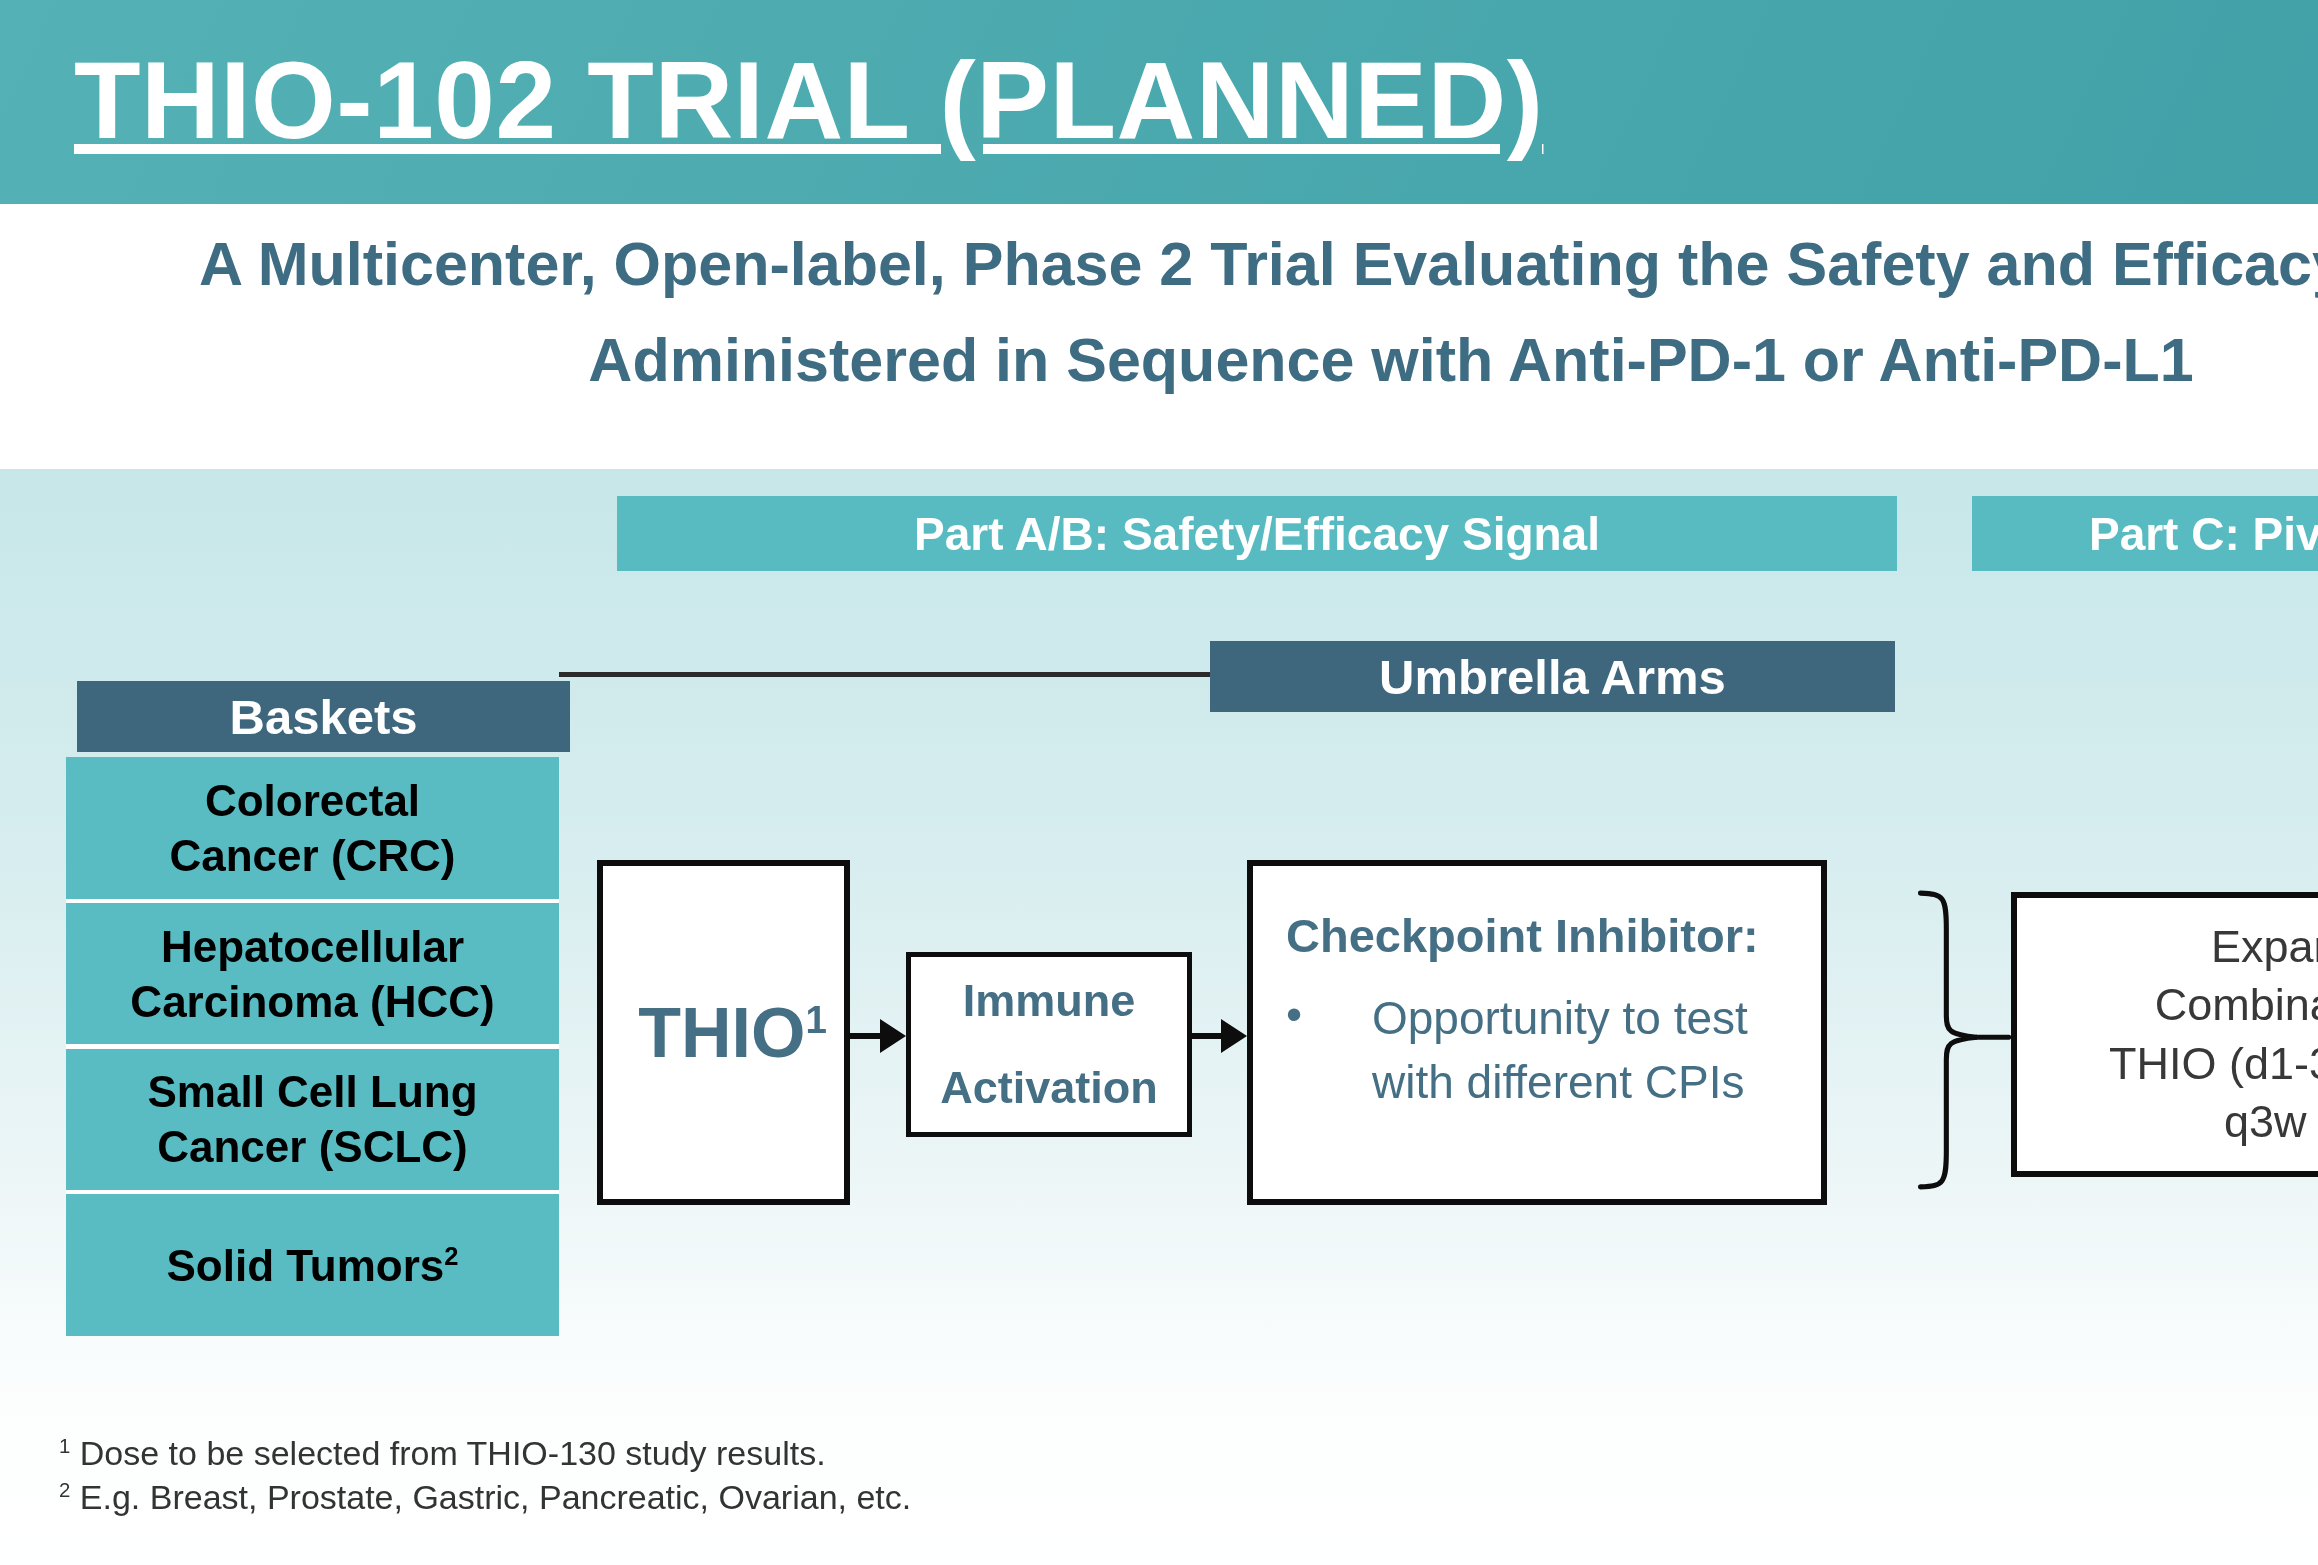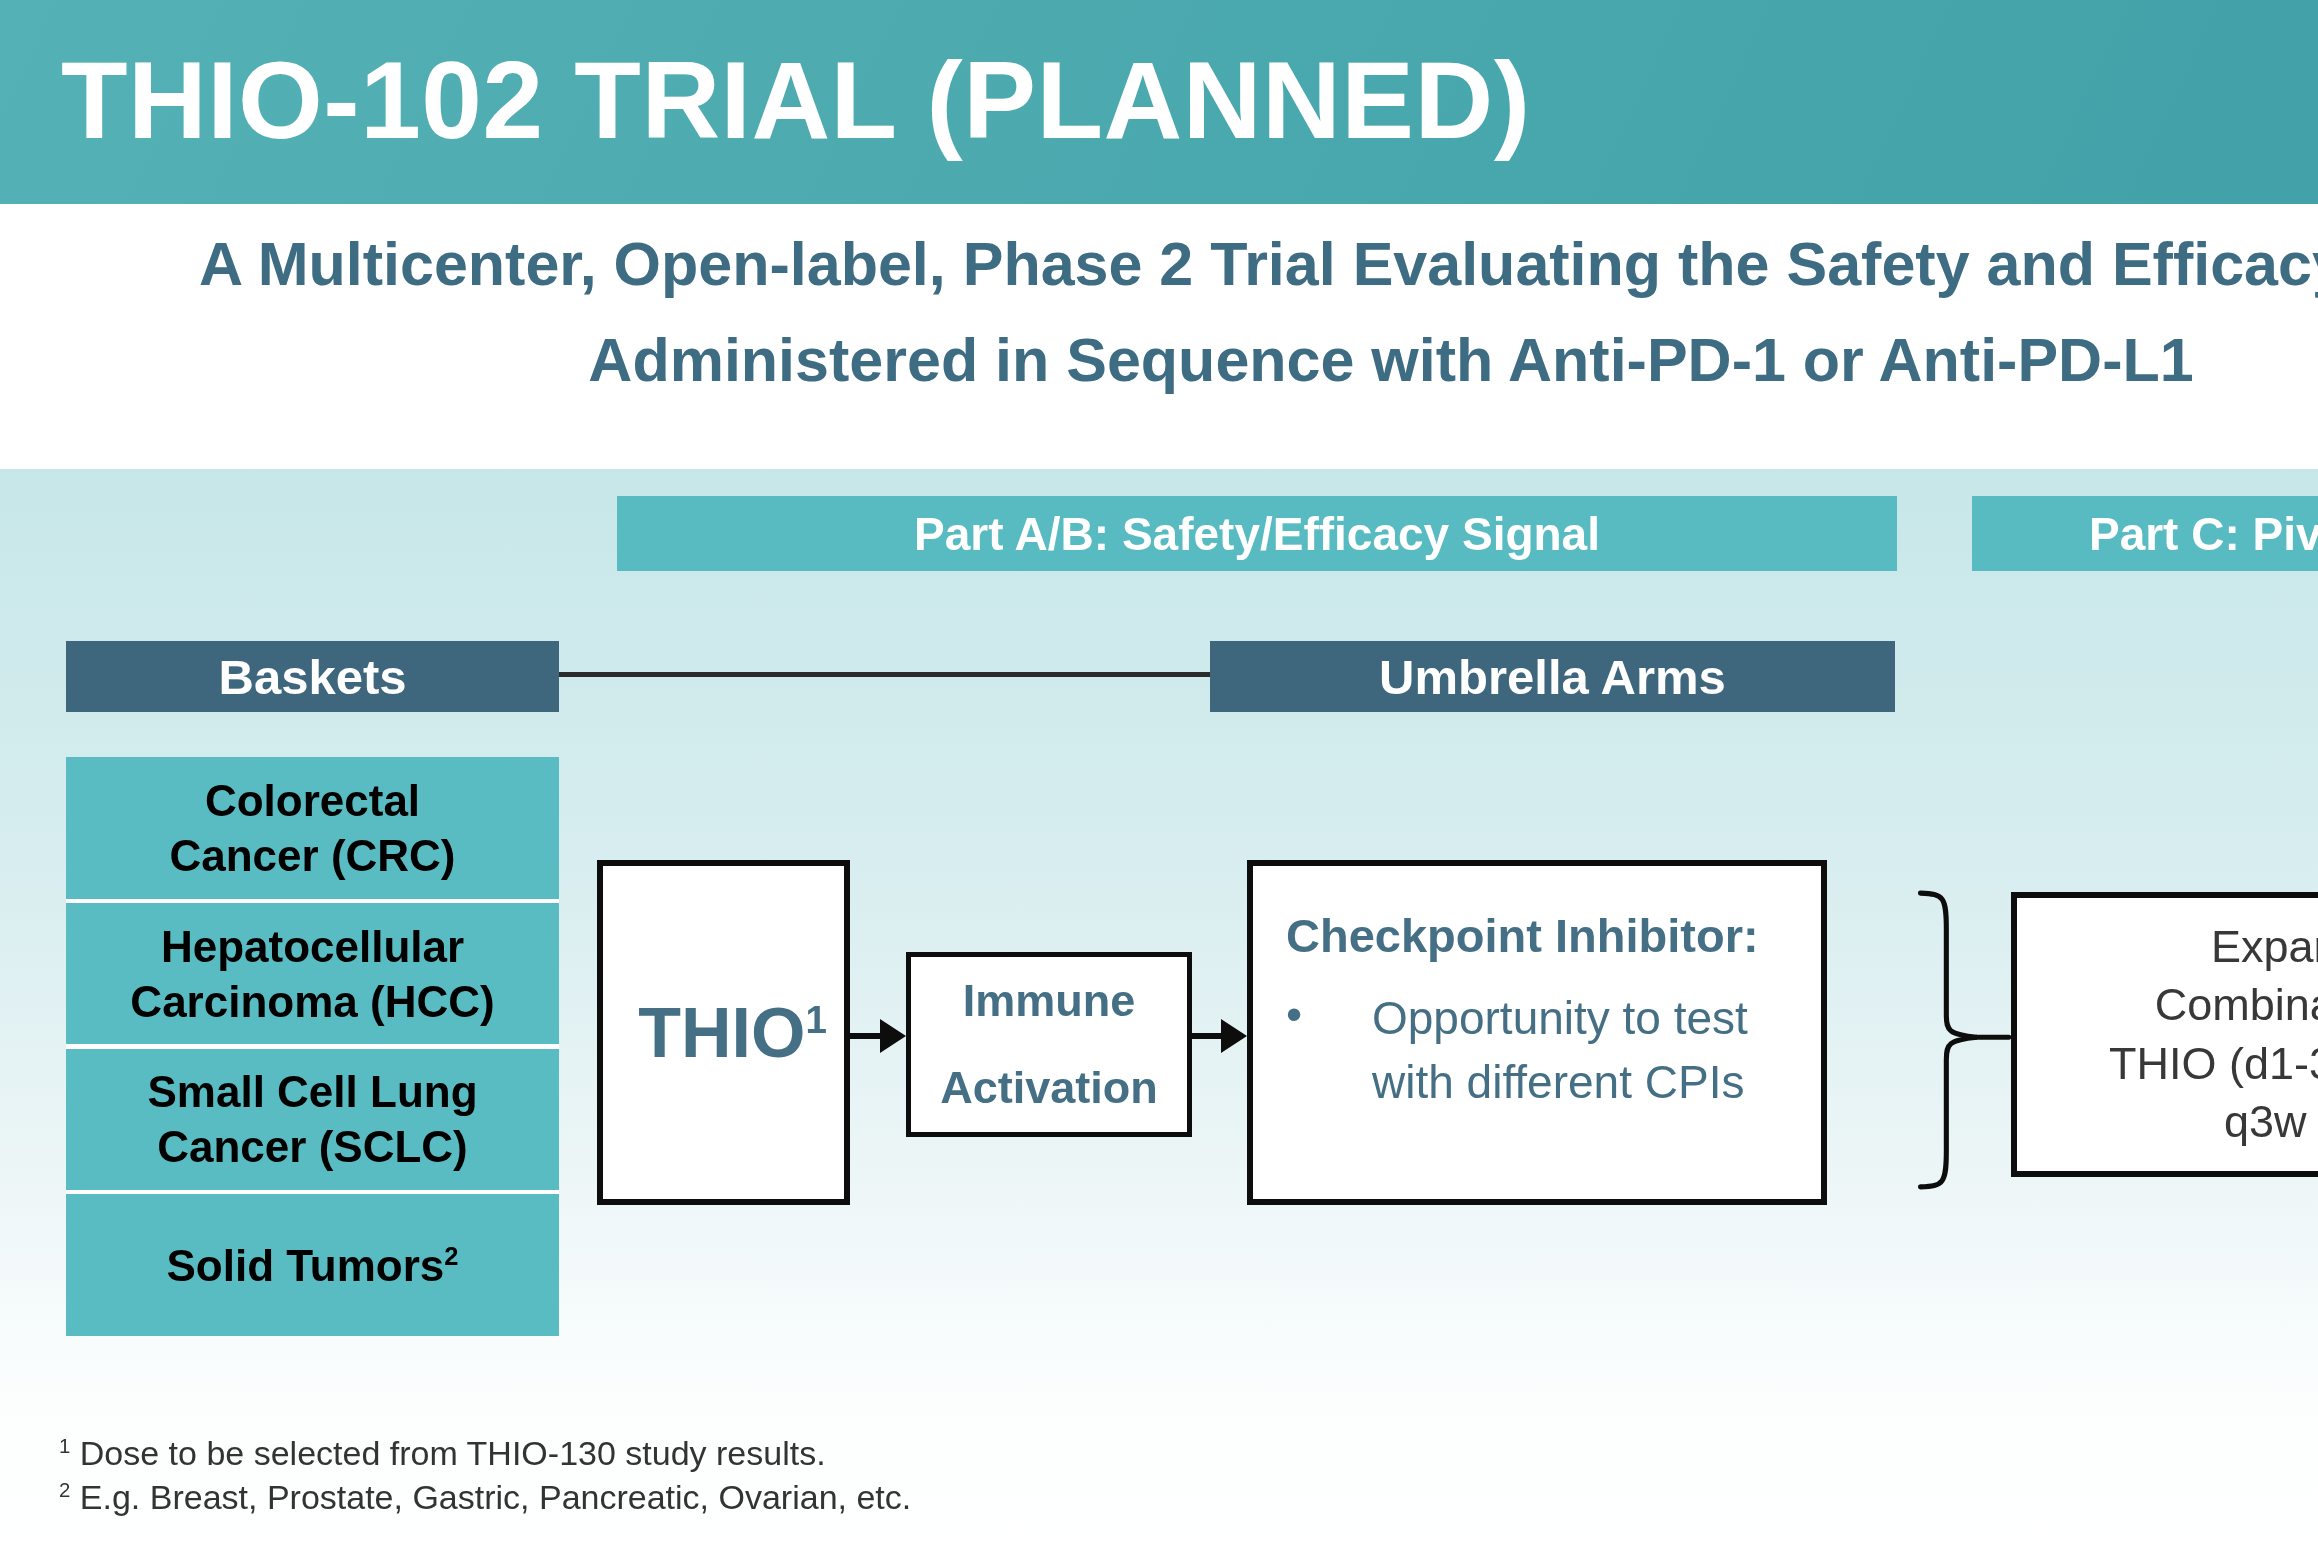--- a/index.html
+++ b/index.html
@@ -2,41 +2,41 @@
 <html style="font-size:7.4px"><head>
 <meta charset="utf-8">
 <style>
   html,body{margin:0;padding:0;}
   body{width:2782px;height:1565px;font-family:"Liberation Sans",sans-serif;}
   .slide{position:relative;width:2782px;height:1565px;background:#ffffff;overflow:hidden;}
 
   
   .header{position:absolute;left:0;top:0;width:2782px;height:204px;
     background:linear-gradient(115deg,#54B1B6 0%,#48A7AC 55%,#3F9EA6 100%);}
-  .title{position:absolute;left:61px;top:46px;font-size:109px;font-weight:700;color:#ffffff;
-    letter-spacing:0.5px;line-height:1;white-space:nowrap;}
+  .title{position:absolute;left:74px;top:46px;font-size:109px;font-weight:700;color:#ffffff;
+    letter-spacing:0.5px;line-height:1;white-space:nowrap;text-decoration:underline;}
 
   
   .subtitle{position:absolute;left:0;top:217px;width:2782px;text-align:center;
     color:#3E6C82;font-weight:700;font-size:61px;line-height:1.57;}
 
   
   .band{position:absolute;left:0;top:469px;width:2782px;height:1096px;
     background:linear-gradient(to bottom,#C7E7E9 0%,#D7EDEF 35%,#EDF6F7 65%,#FCFEFE 85%,#FFFFFF 100%);}
 
   
   .bar{position:absolute;height:75px;background:#57BBC1;color:#ffffff;font-weight:700;font-size:46px;
     display:flex;align-items:center;justify-content:center;white-space:nowrap;}
   .bar-ab{left:617px;top:496px;width:1280px;}
   .bar-c{left:1972px;top:496px;width:735px;}
 
   
   .colhead{position:absolute;top:641px;height:71px;background:#3E677E;color:#ffffff;font-weight:700;
     font-size:49px;display:flex;align-items:center;justify-content:center;white-space:nowrap;}
-  .colhead-baskets{left:66px;width:493px;}
+  .colhead-baskets{left:77px;width:493px;margin-top:40px;}
   .colhead-umbrella{left:1210px;width:685px;}
   .connector{position:absolute;left:559px;top:672px;width:652px;height:5.1px;background:#2B2B2B;}
 
   
   .baskets{position:absolute;left:66px;top:757px;width:493px;height:579px;background:#ffffff;
     display:flex;flex-direction:column;gap:4.2px;}
   .basket{flex:1;background:#59BCC2;color:#000000;font-weight:700;font-size:44px;line-height:1.25;
     display:flex;flex-direction:column;align-items:center;justify-content:center;text-align:center;}
   .basket sup{font-size:58%;line-height:0;}
 

